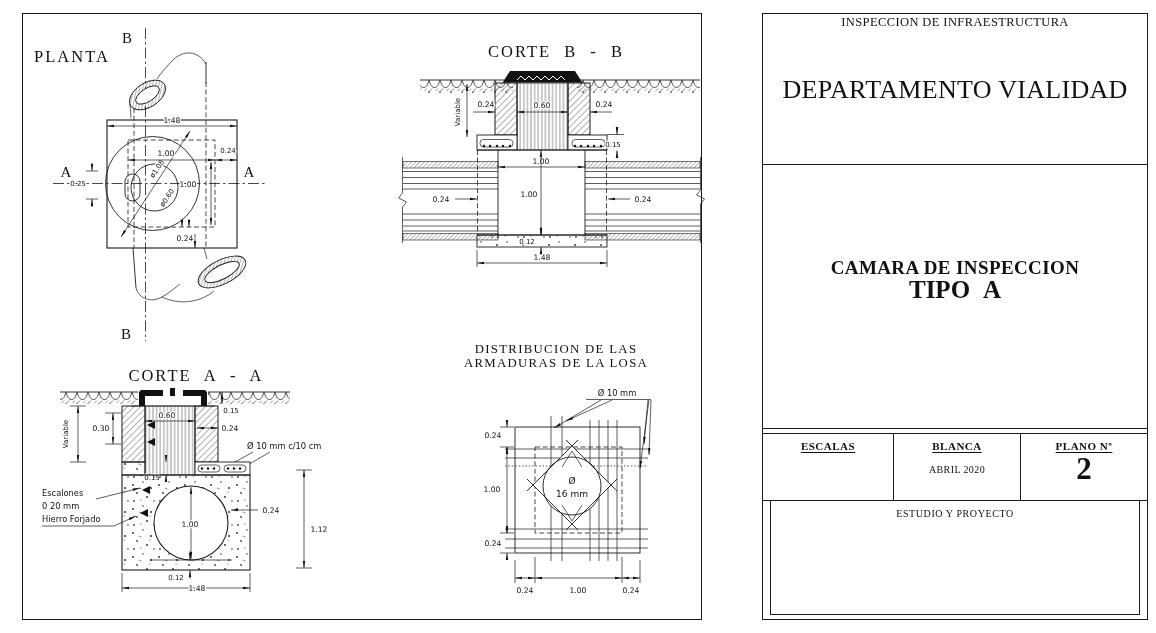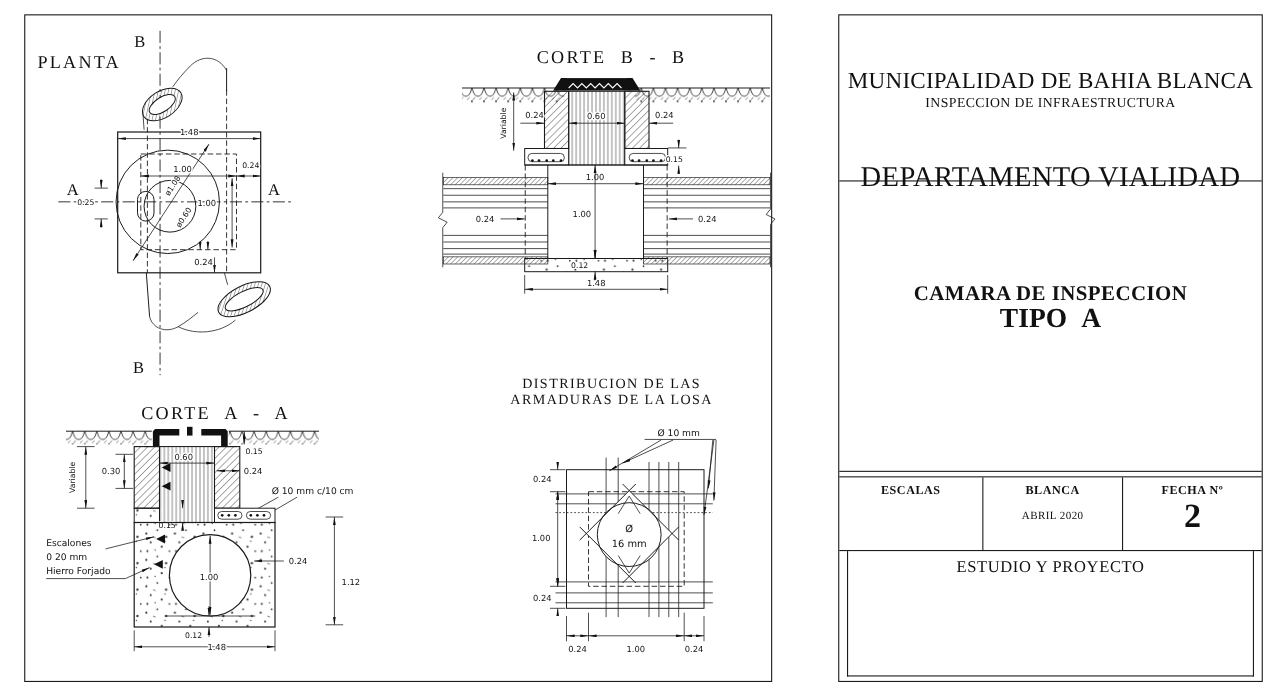--- a/index.html
+++ b/index.html
@@ -21,28 +21,28 @@
         border-bottom:1.4px solid #1a1a1a;box-sizing:border-box;text-align:center;}
   .dt1{margin-top:92px;font-size:19px;font-weight:bold;line-height:22px;letter-spacing:.4px;}
   .dt2{font-size:25px;font-weight:bold;line-height:22px;word-spacing:8px;}
   .tb-row3{position:absolute;left:0;top:419px;width:100%;height:68px;
         border-top:1.4px solid #1a1a1a;border-bottom:1.4px solid #1a1a1a;box-sizing:border-box;
         display:flex;}
   .tb-cell{box-sizing:border-box;text-align:center;padding-top:6px;}
   .tb-cell.c1{width:131px;border-right:1.4px solid #1a1a1a;}
   .tb-cell.c2{width:127px;border-right:1.4px solid #1a1a1a;}
   .tb-cell.c3{flex:1;}
-  .cell-label{font-size:11px;font-weight:bold;
+  .cell-label{font-size:11px;font-weight:bold;text-decoration:underline;
         text-underline-offset:2px;letter-spacing:.5px;}
   .fecha-value{margin-top:12px;font-size:10px;letter-spacing:.4px;}
   .plano-number{margin-top:1px;font-size:31px;font-weight:bold;line-height:32px;}
   .tb-row4{position:absolute;left:0;top:487px;width:100%;height:120px;box-sizing:border-box;}
   .row4-inner{position:absolute;left:7px;right:7px;top:0;bottom:6px;
         border:1px solid #1a1a1a;border-top:none;text-align:center;}
-  .estudio{margin-top:7px;font-size:15px;letter-spacing:.6px;}
+  .estudio{margin-top:7px;font-size:10px;letter-spacing:.6px;}
 
   
   .ol{fill:none;stroke:#1a1a1a;stroke-width:1.1;}
   .o9{fill:none;stroke:#1a1a1a;stroke-width:.9;}
   .tl{fill:none;stroke:#1a1a1a;stroke-width:.7;}
   .dim{fill:none;stroke:#1a1a1a;stroke-width:.7;marker-start:url(#arr);marker-end:url(#arr);}
   .lead{fill:none;stroke:#1a1a1a;stroke-width:.7;marker-end:url(#arr);}
   .cl{fill:none;stroke:#1a1a1a;stroke-width:.8;stroke-dasharray:11 3 2.5 3;}
   .hid{fill:none;stroke:#1a1a1a;stroke-width:.8;stroke-dasharray:5 2.6;}
   .dot{fill:none;stroke:#1a1a1a;stroke-width:.7;stroke-dasharray:1.6 1.8;}
@@ -413,38 +413,37 @@
       <line class="dim" x1="535" y1="578" x2="622" y2="578"></line>
       <line class="dim" x1="622" y1="578" x2="640" y2="578"></line>
       <text class="dt" x="525" y="593">0.24</text>
       <text class="dt" x="578" y="593">1.00</text>
       <text class="dt" x="631" y="593">0.24</text>
     </g>
   </svg>
 
   <div class="tblock">
     <div class="tb-header">
-      <div class="org1">MUNICIPALIDAD DE BAHIA BLANCA</div>
       <div class="org2">INSPECCION DE INFRAESTRUCTURA</div>
       <div class="org3">DEPARTAMENTO VIALIDAD</div>
     </div>
     <div class="tb-title">
       <div class="dt1">CAMARA DE INSPECCION</div>
       <div class="dt2">TIPO A</div>
     </div>
     <div class="tb-row3">
       <div class="tb-cell c1">
         <div class="cell-label">ESCALAS</div>
       </div>
       <div class="tb-cell c2">
         <div class="cell-label">BLANCA</div>
         <div class="fecha-value">ABRIL 2020</div>
       </div>
       <div class="tb-cell c3">
-        <div class="cell-label">FECHA Nº</div>
+        <div class="cell-label">PLANO Nº</div>
         <div class="plano-number">2</div>
       </div>
     </div>
     <div class="tb-row4">
       <div class="row4-inner">
         <div class="estudio">ESTUDIO Y PROYECTO</div>
       </div>
     </div>
   </div>
 </div>

